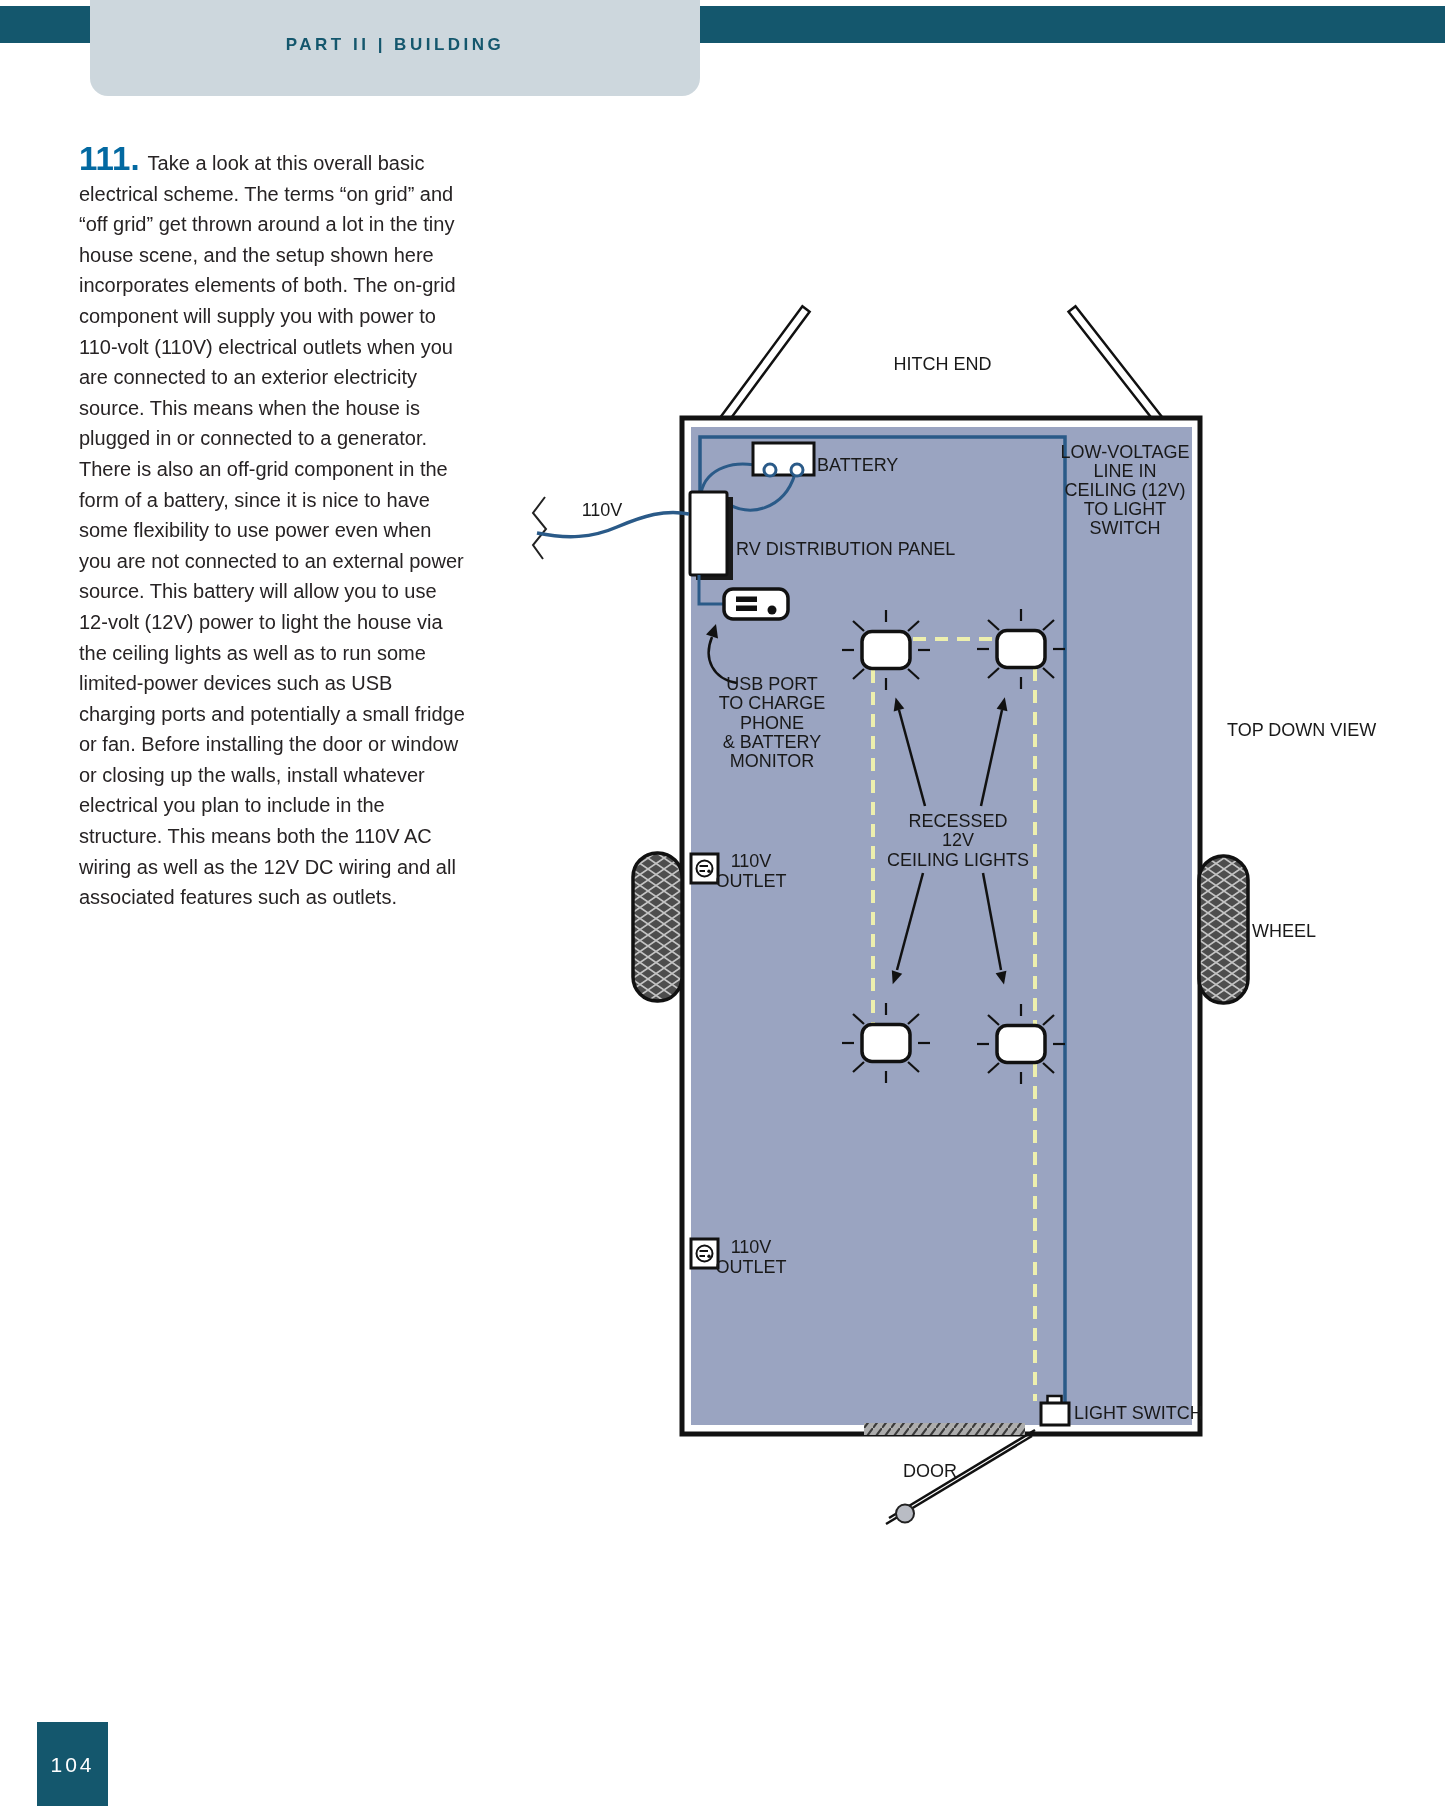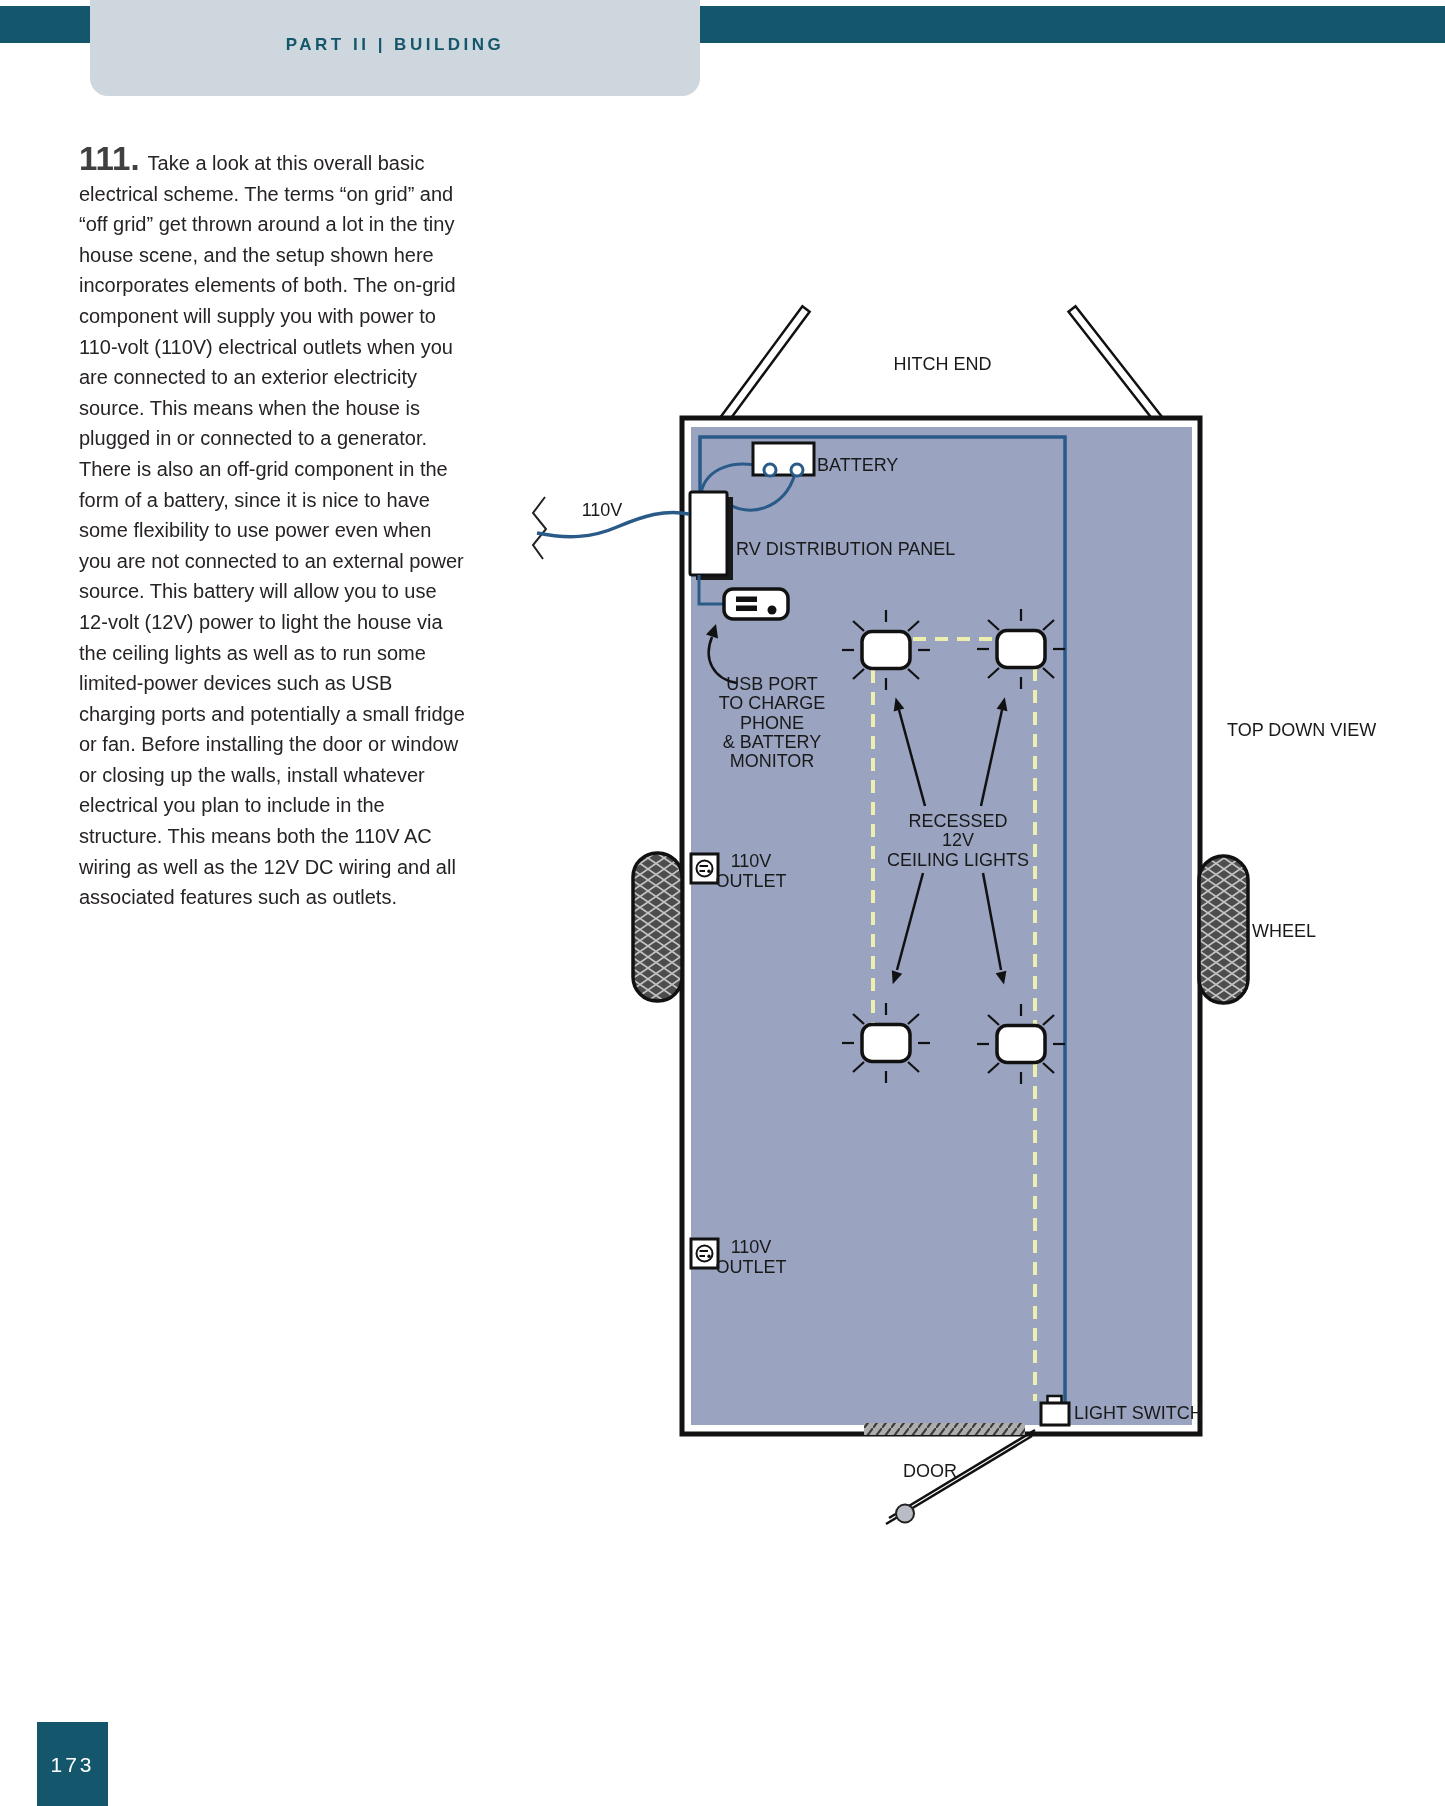--- a/index.html
+++ b/index.html
@@ -13,21 +13,21 @@
     border-radius:0 0 18px 18px;display:flex;align-items:center;justify-content:center;
   }
   .part-tab span{
     color:#14576d;font-weight:bold;font-size:17px;letter-spacing:3.5px;margin-top:-6px;
   }
   .article{
     position:absolute;left:79px;top:122px;width:390px;
     font-size:20px;line-height:30.6px;color:#272324;text-align:left;
   }
   .article .num{
-    font-size:33px;font-weight:bold;color:#404040;margin-right:8px;line-height:1;
+    font-size:33px;font-weight:bold;color:#0369a1;margin-right:8px;line-height:1;
   }
   .dlabel{
     position:absolute;font-size:18px;line-height:19px;color:#191919;white-space:pre-line;
   }
   .center{text-align:center;}
   svg.diagram{position:absolute;left:0;top:0;}
   .pagenum{
     position:absolute;left:37px;top:1722px;width:71px;height:84px;background:#14576d;
     color:#ffffff;font-size:21px;letter-spacing:3px;text-align:center;padding-top:31px;
     box-sizing:border-box;
@@ -139,35 +139,39 @@
     <rect x="864" y="1423" width="161" height="12" fill="url(#hatch)"></rect>
     <line x1="1035" y1="1430" x2="889" y2="1518" stroke="#111" stroke-width="2.5"></line>
     <line x1="1032" y1="1436" x2="886" y2="1524" stroke="#111" stroke-width="2.5"></line>
     <circle cx="905" cy="1513.5" r="9" fill="#b9bcc4" stroke="#222" stroke-width="2"></circle>
 
     <rect x="1047.5" y="1396" width="14" height="8" fill="#ffffff" stroke="#111" stroke-width="2.5"></rect>
     <rect x="1041" y="1403" width="28" height="22" fill="#ffffff" stroke="#111" stroke-width="3"></rect>
   </svg>
 
   <div class="dlabel center" style="left:870px;top:355px;width:145px;">HITCH END</div>
+  <div class="dlabel center" style="left:1055px;top:443px;width:140px;">LOW-VOLTAGE
+LINE IN
+CEILING (12V)
+TO LIGHT SWITCH</div>
   <div class="dlabel" style="left:817px;top:456px;">BATTERY</div>
   <div class="dlabel" style="left:736px;top:540px;">RV DISTRIBUTION PANEL</div>
   <div class="dlabel center" style="left:572px;top:501px;width:60px;">110V</div>
   <div class="dlabel center" style="left:690px;top:668px;width:164px;line-height:19.3px;margin-top:7px;">USB PORT
 TO CHARGE PHONE
 &amp; BATTERY MONITOR</div>
   <div class="dlabel center" style="left:880px;top:812px;width:156px;line-height:19.3px;">RECESSED
 12V
 CEILING LIGHTS</div>
   <div class="dlabel center" style="left:714px;top:851px;width:74px;line-height:20px;">110V
 OUTLET</div>
   <div class="dlabel center" style="left:714px;top:1237px;width:74px;line-height:20px;">110V
 OUTLET</div>
   <div class="dlabel" style="left:1227px;top:721px;">TOP DOWN VIEW</div>
   <div class="dlabel" style="left:1252px;top:922px;">WHEEL</div>
   <div class="dlabel" style="left:1074px;top:1404px;">LIGHT SWITCH</div>
   <div class="dlabel" style="left:903px;top:1462px;">DOOR</div>
 
   <div class="pagenum">
-    <span>173</span>
+    <span>104</span>
   </div>
 
 </div>
 
 </body></html>

